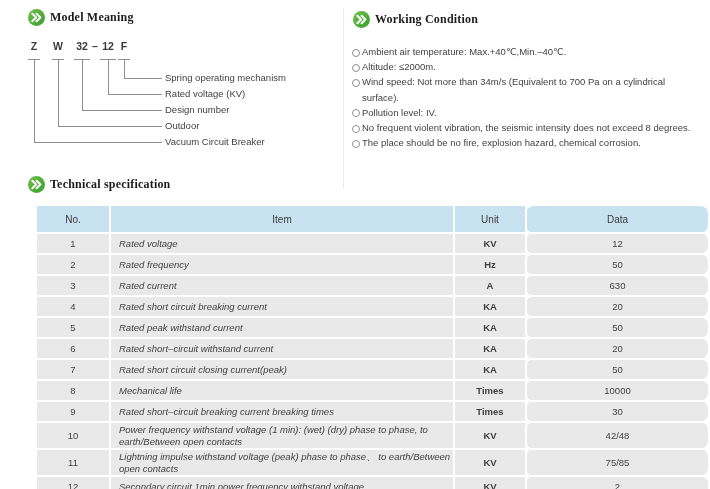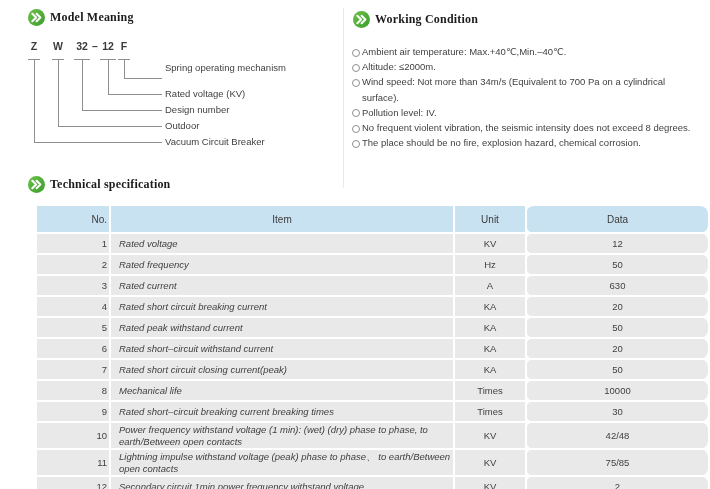--- a/index.html
+++ b/index.html
@@ -31,43 +31,43 @@
   .under{position:absolute; top:21px; height:1px; background:#8f8f8f;}
   .u-z{left:0px;width:12px;} .u-w{left:24px;width:12px;} .u-32{left:46px;width:16px;}
   .u-12{left:72px;width:16px;} .u-f{left:90px;width:12px;}
   .connector{position:absolute; top:22px; border-left:1px solid #8f8f8f; border-bottom:1px solid #8f8f8f;}
   .c-f {left:96px; width:37px; height:18px;}
   .c-12{left:80px; width:53px; height:34px;}
   .c-32{left:54px; width:79px; height:50px;}
   .c-w {left:30px; width:103px; height:66px;}
   .c-z {left:6px;  width:127px; height:82px;}
   .dlabel{position:absolute; left:137px; font-size:9.5px; color:#3f3f3f; line-height:12px; white-space:nowrap;}
-  .dl-0{top:24px;} .dl-1{top:50px;} .dl-2{top:66px;} .dl-3{top:82px;} .dl-4{top:98px;}
+  .dl-0{top:34px;} .dl-1{top:50px;} .dl-2{top:66px;} .dl-3{top:82px;} .dl-4{top:98px;}
 
   
   .wc-list{position:absolute; left:352px; top:44px; width:352px; margin:0; padding:0; list-style:none;}
   .wc-list li{position:relative; padding-left:10px; font-size:9.5px; line-height:15.2px; color:#3f3f3f;}
   .ring{position:absolute; left:0; top:4.5px; width:6px; height:6px;
         border:1px solid #8f8f8f; border-radius:50%; background:#fff;}
 
   
   .spec-table{
     position:absolute; left:37px; top:206px; width:671px;
     border-collapse:collapse; table-layout:fixed;
     font-size:9.5px; color:#3f3f3f;
   }
   .spec-table th{
     background:#c9e2f2; font-weight:normal; height:24px; font-size:10px; color:#3a3a3a;
   }
   .spec-table td{background:#e9e9e9; height:17px; border-top:2px solid #fff;}
   .spec-table th, .spec-table td{border-right:2px solid #fff; padding:1px 2px; vertical-align:middle;}
   .spec-table th:last-child, .spec-table td:last-child{border-right:none;border-radius:8px;}
-  .col-no{width:68px; text-align:right;margin-left:32px;}
+  .col-no{width:68px; text-align:center;margin-left:32px;}
   .col-item{width:338px; text-align:left; padding-left:7px;}
-  .col-unit{width:66px; text-align:center;}
+  .col-unit{width:66px; text-align:center;font-weight:bold;}
   .col-data{text-align:center;}
   .spec-table td.col-item{padding-left:8px; line-height:11.5px;font-style:italic;}
 </style>
 </head>
 <body>
 
 <div class="page">
 
   <svg width="0" height="0" style="position:absolute" aria-hidden="true">
     <defs>

